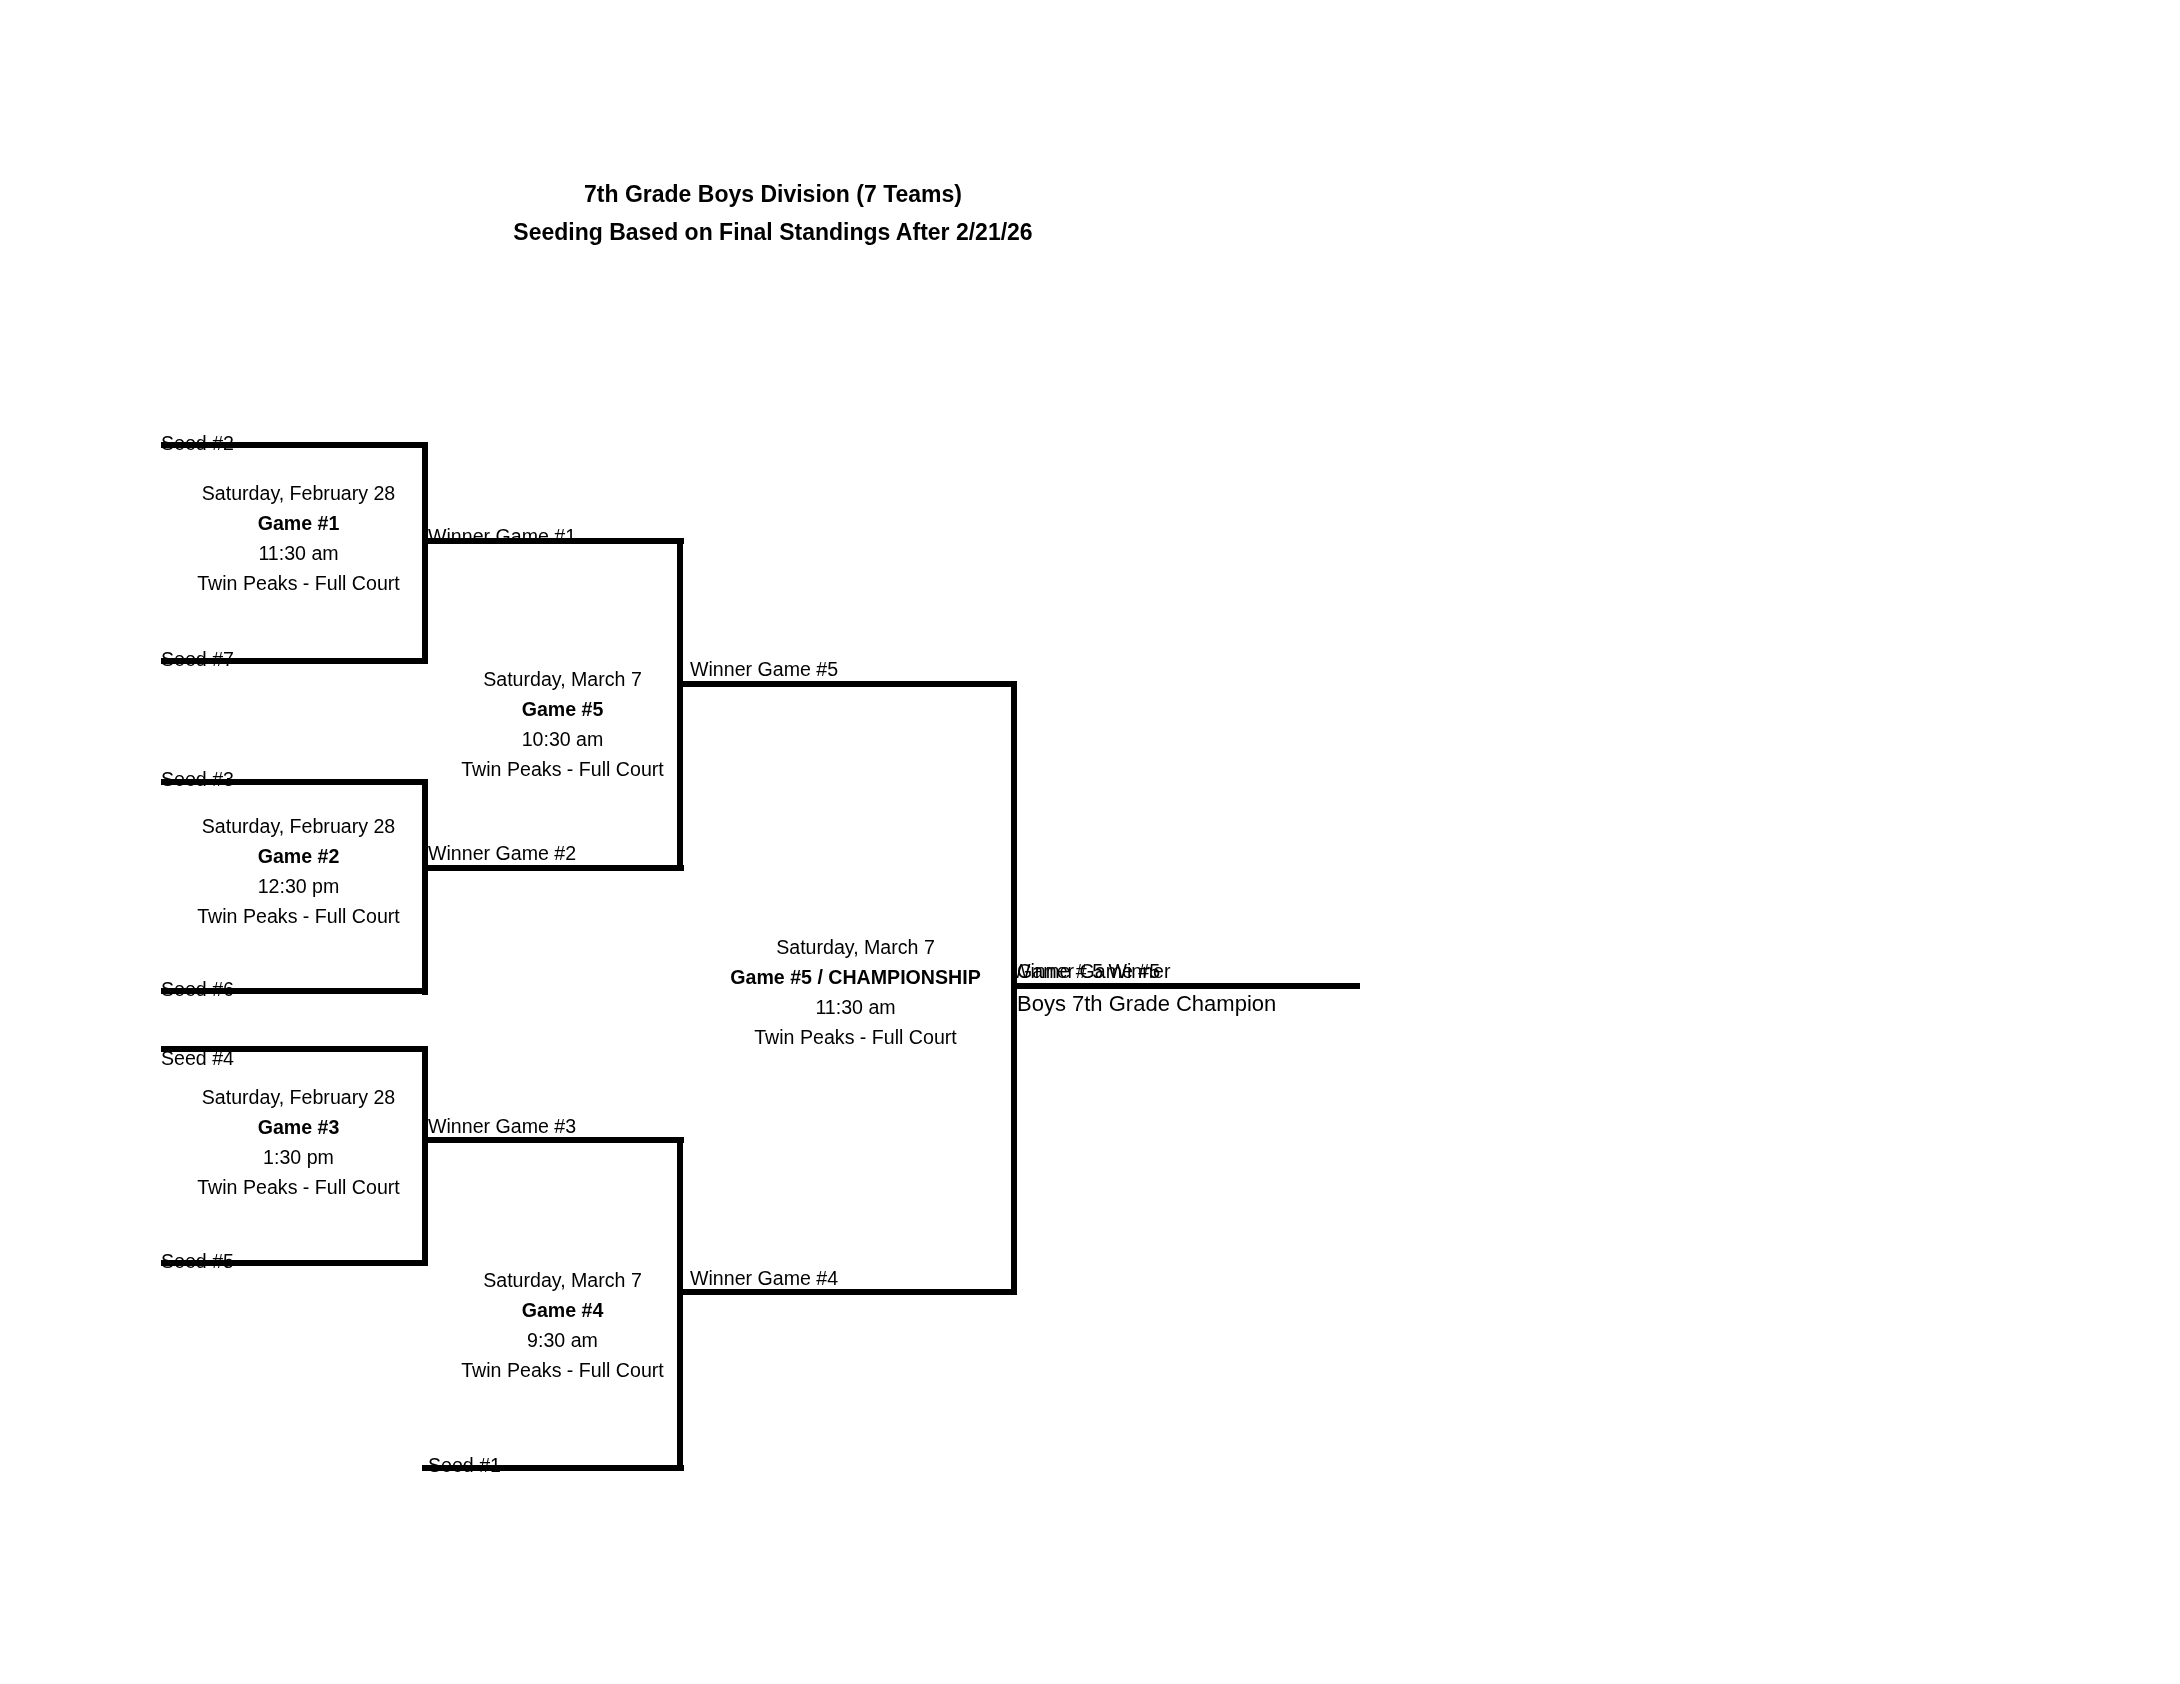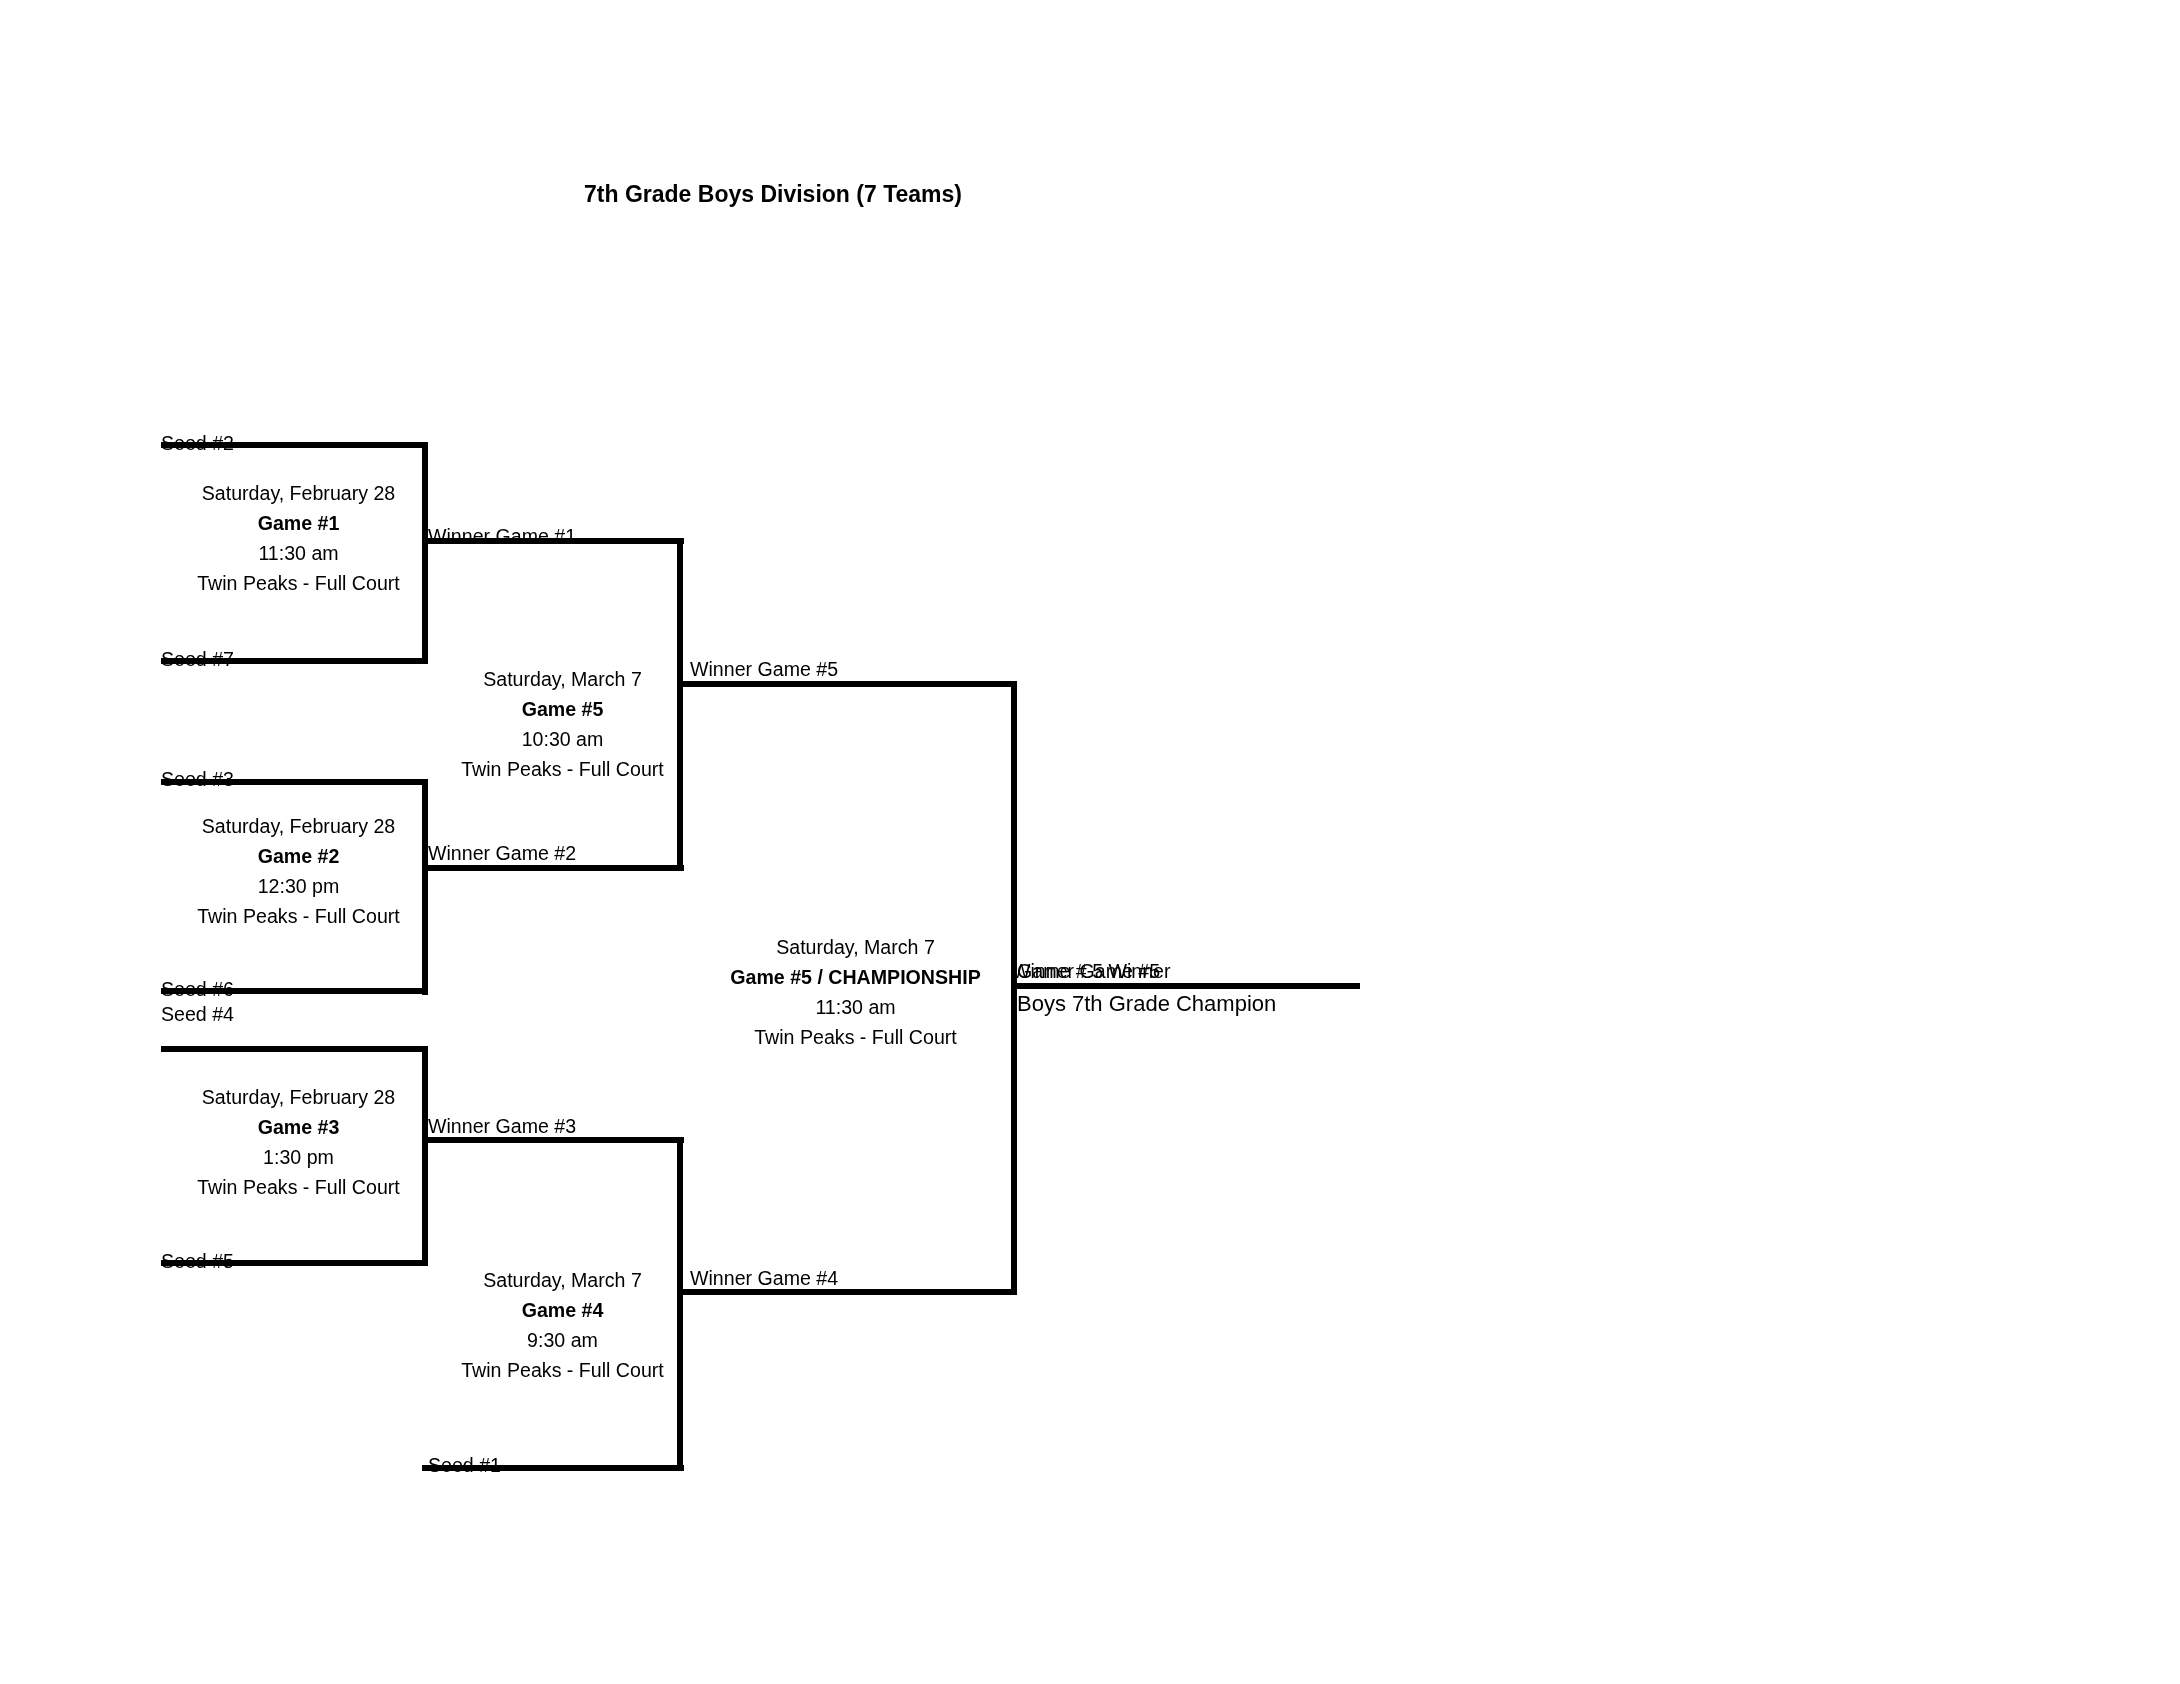--- a/index.html
+++ b/index.html
@@ -86,20 +86,21 @@
     white-space: nowrap;
   }
 </style>
 </head>
 <body>
 
 <div id="page">
 
   <div class="title-block">
     <div class="title-line">7th Grade Boys Division (7 Teams)</div>
+    <div class="title-line">Seeding Based on Final Standings After 2/21/26</div>
   </div>
 
   <div class="seed-label" style="left:161px; top:421px;">Seed #2</div>
   <div class="hline" style="left:161px; top:442px; width:267px;"></div>
   <div class="vline" style="left:422px; top:442px; height:222px;"></div>
   <div class="hline" style="left:161px; top:658px; width:267px;"></div>
   <div class="seed-label" style="left:161px; top:637px;">Seed #7</div>
 
   <div class="game-info" style="left:128px; top:478px; width:341px;">
     <div class="gi-date">Saturday, February 28</div>
@@ -114,21 +115,21 @@
   <div class="hline" style="left:161px; top:988px; width:267px;"></div>
   <div class="seed-label" style="left:161px; top:967px;">Seed #6</div>
 
   <div class="game-info" style="left:128px; top:811px; width:341px;">
     <div class="gi-date">Saturday, February 28</div>
     <div class="gi-name">Game #2</div>
     <div class="gi-time">12:30 pm</div>
     <div class="gi-venue">Twin Peaks - Full Court</div>
   </div>
 
-  <div class="seed-label" style="left:161px; top:992px;">Seed #4</div>
+  <div class="seed-label" style="left:161px; top:1036px;">Seed #4</div>
   <div class="hline" style="left:161px; top:1046px; width:267px;"></div>
   <div class="vline" style="left:422px; top:1046px; height:220px;"></div>
   <div class="hline" style="left:161px; top:1260px; width:267px;"></div>
   <div class="seed-label" style="left:161px; top:1239px;">Seed #5</div>
 
   <div class="game-info" style="left:128px; top:1082px; width:341px;">
     <div class="gi-date">Saturday, February 28</div>
     <div class="gi-name">Game #3</div>
     <div class="gi-time">1:30 pm</div>
     <div class="gi-venue">Twin Peaks - Full Court</div>

